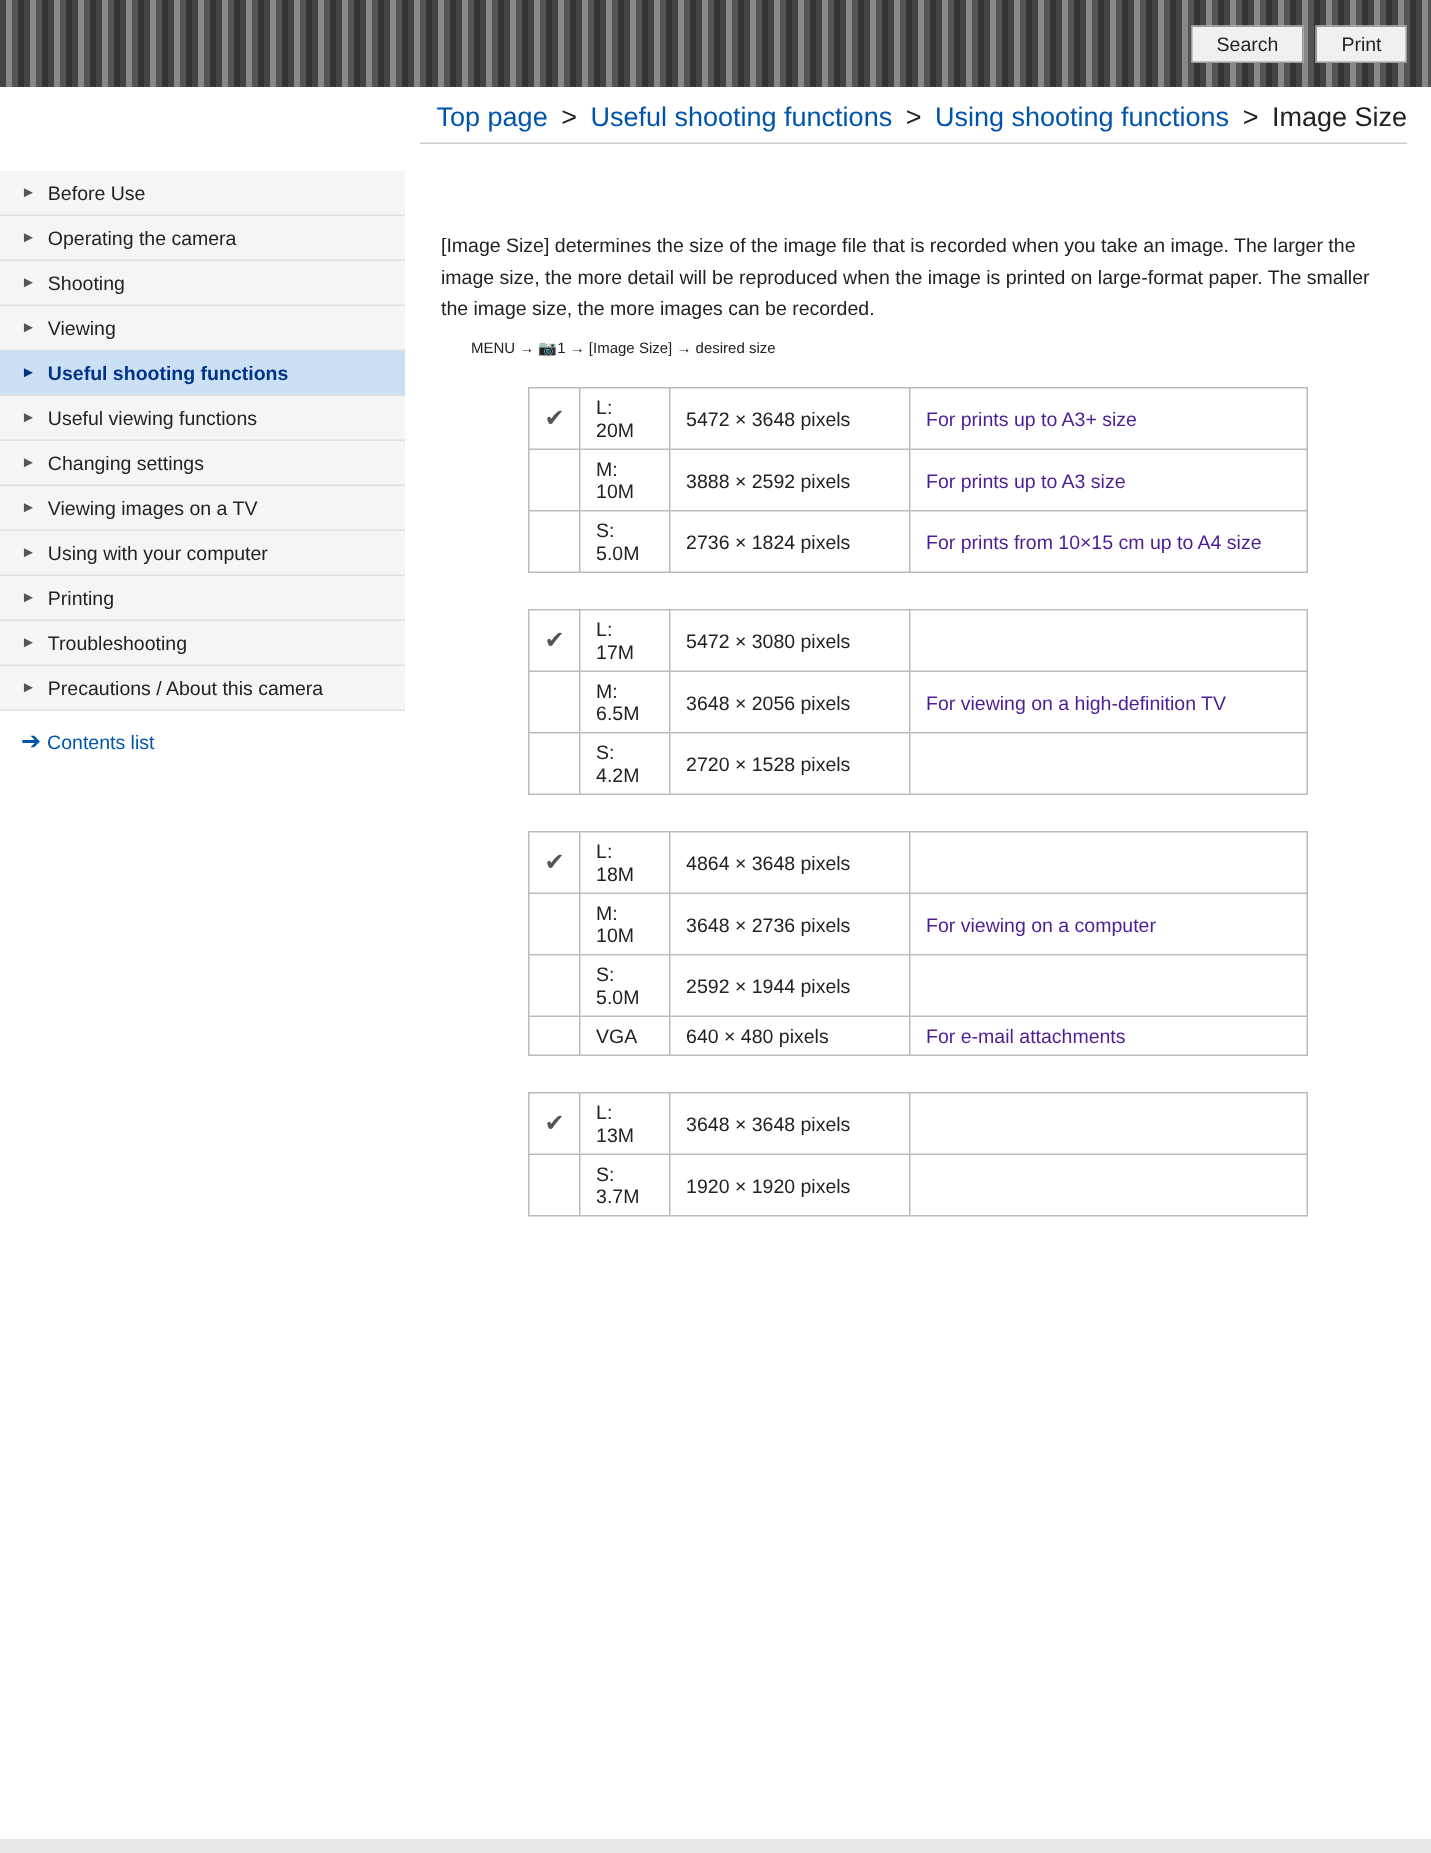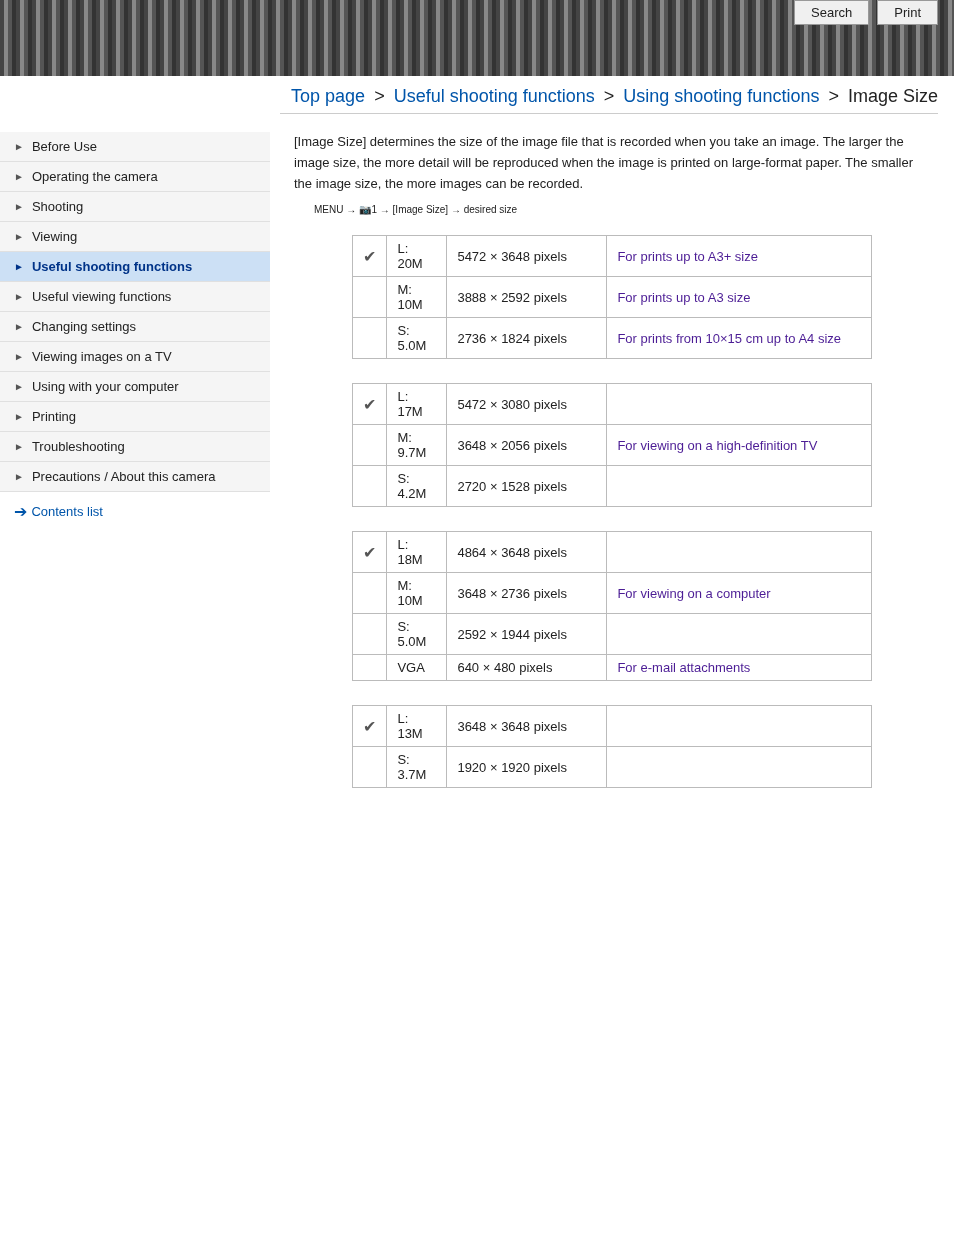--- a/index.html
+++ b/index.html
@@ -1,29 +1,29 @@
 <!DOCTYPE html>
 <html><head>
   <meta charset="utf-8">
   <style>
     * { margin: 0; padding: 0; box-sizing: border-box; }
     body { font-family: Arial, sans-serif; font-size: 13px; color: #222; background: #fff; width: 954px; min-height: 1235px; }
 
     
     .header-stripe {
-      height: 76px;
+      height: 58px;
       background: repeating-linear-gradient(
         90deg,
         #444 0px, #444 4px,
         #888 4px, #888 8px,
         #555 8px, #555 12px,
         #333 12px, #333 16px
       );
       display: flex;
-      align-items: flex-start;
+      align-items: center;
       justify-content: flex-end;
       padding-right: 16px;
       gap: 8px;
     }
     .header-btn {
       background: #f0f0f0;
       border: 1px solid #999;
       padding: 4px 16px;
       font-size: 13px;
       cursor: pointer;
@@ -144,21 +144,21 @@
     .img-table td.desc {
       color: #4c1d95;
     }
 
     .check-icon {
       font-size: 16px;
       color: #555;
     }
 
     
-    .section { margin-bottom: 10px; }
+    .section { margin-bottom: 10px; margin-top: 40px; }
 
     
     .footer {
       background: #e8e8e8;
       height: 40px;
       display: flex;
       align-items: center;
       justify-content: flex-end;
       padding-right: 24px;
       font-size: 13px;
@@ -279,21 +279,21 @@
     <table class="img-table">
       <tbody>
         <tr>
           <td><span class="check-icon">✔</span></td>
           <td class="label">L: 17M</td>
           <td class="pixels">5472 × 3080 pixels</td>
           <td class="desc"></td>
         </tr>
         <tr>
           <td></td>
-          <td class="label">M: 9.7M</td>
+          <td class="label">M: 6.5M</td>
           <td class="pixels">3648 × 2056 pixels</td>
           <td class="desc">For viewing on a high-definition TV</td>
         </tr>
         <tr>
           <td></td>
           <td class="label">S: 4.2M</td>
           <td class="pixels">2720 × 1528 pixels</td>
           <td class="desc"></td>
         </tr>
       </tbody>

